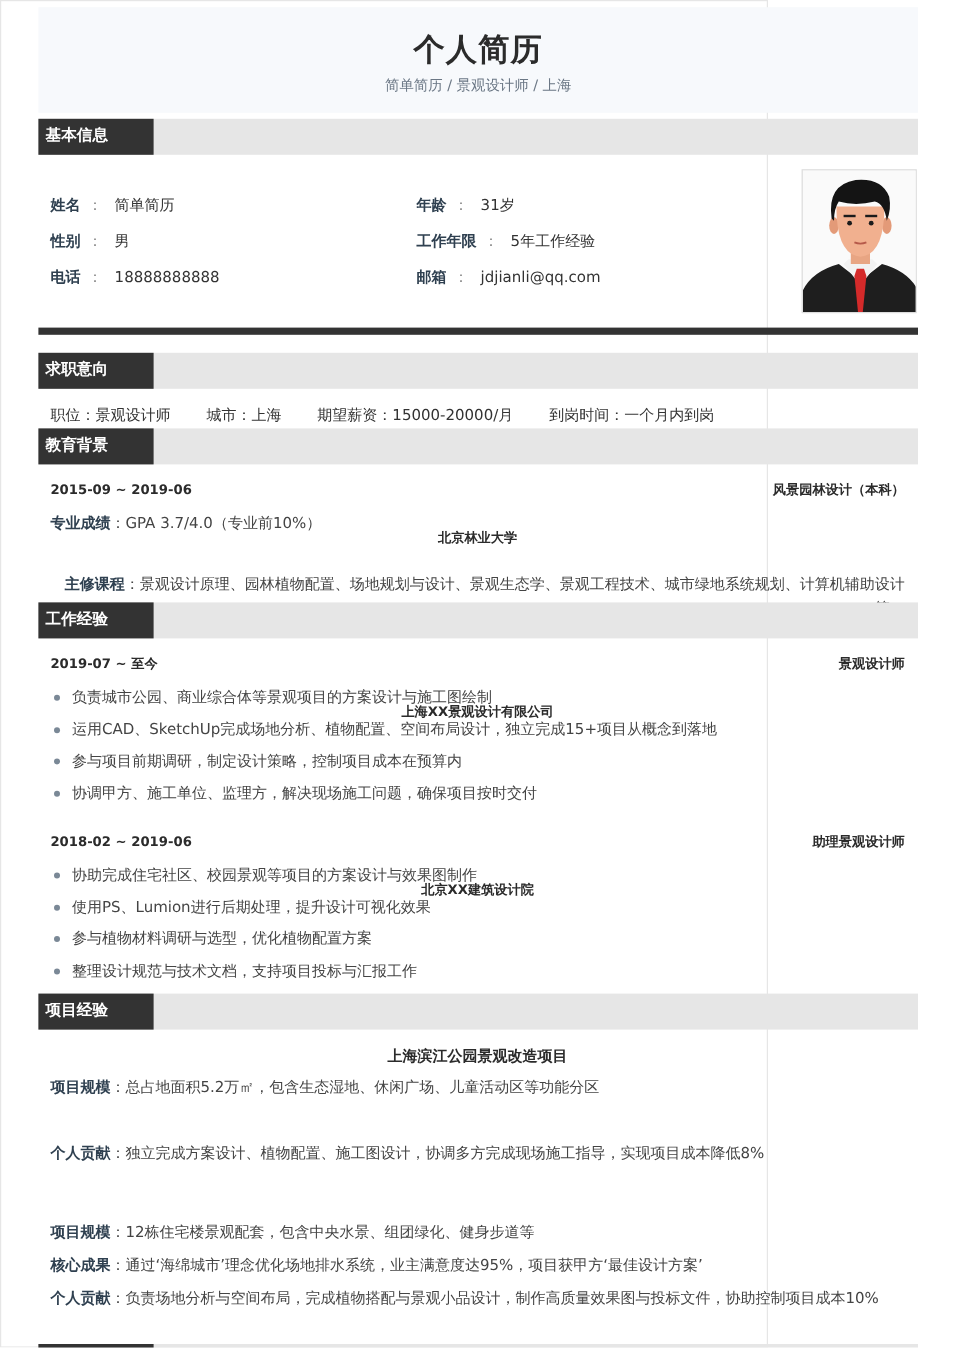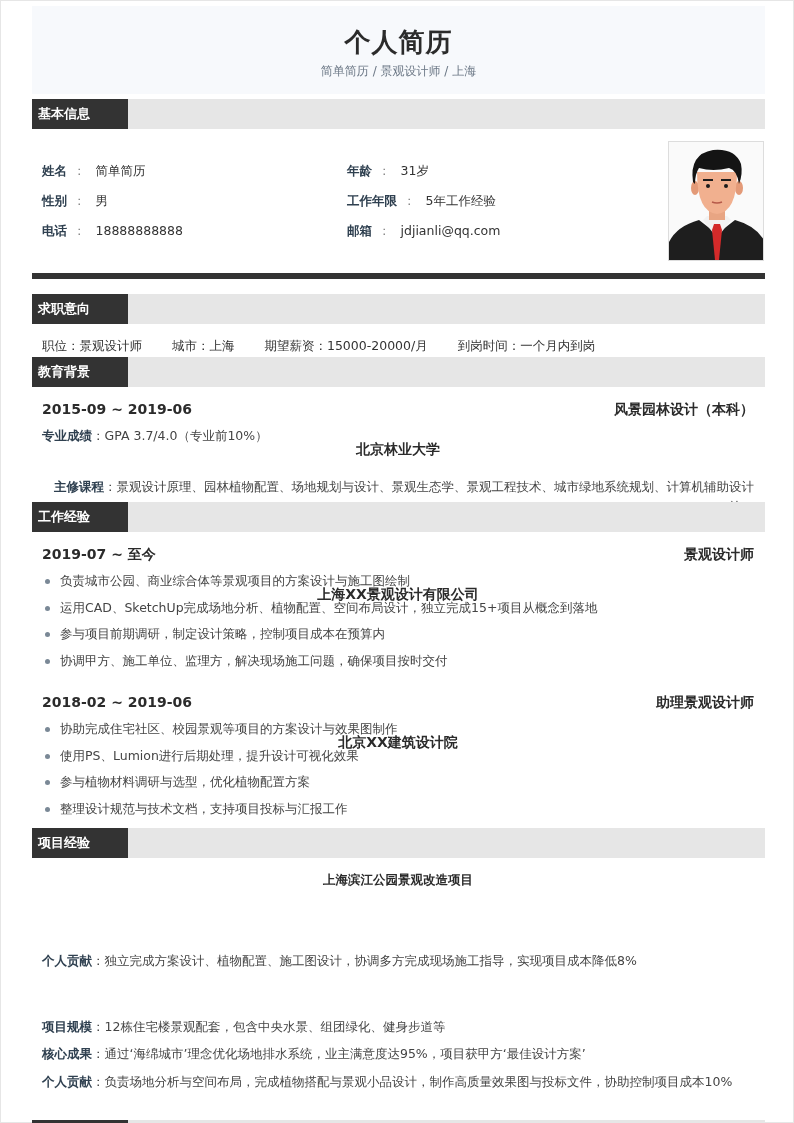--- a/index.html
+++ b/index.html
@@ -1,39 +1,39 @@
 <!DOCTYPE html>
 <html><head>
   <meta charset="utf-8">
   <style>
     * { box-sizing: border-box; margin: 0; padding: 0; }
     html, body { width: 794px; height: 1123px; overflow: hidden; background: #ffffff; }
     body { font-family: "DejaVu Sans", "Liberation Sans", sans-serif; color: #333; position: relative; }
-    .page { position: absolute; left: 0; top: 0; width: 794px; height: 1123px; border: 1px solid #e6e6e6; background: #fff; }
+    .page { position: absolute; left: 0; top: 0; width: 640px; height: 1123px; border: 1px solid #e6e6e6; background: #fff; }
 
     .header { position: absolute; left: 31px; top: 5px; width: 733px; height: 88px; background: #f7f9fc; text-align: center; }
     .header .title { font-size: 26px; font-weight: bold; color: #2b2b2b; margin-top: 20px; letter-spacing: 1px; line-height: 32px; }
     .header .subtitle { font-size: 12px; color: #6b7785; margin-top: 5px; line-height: 16px; }
 
     .sec-head { position: absolute; left: 31px; width: 733px; height: 30px; background: #e6e6e6; }
     .sec-head .tag { position: absolute; left: 0; top: 0; height: 30px; width: 96px; background: #333333; color: #fff; font-size: 13px; font-weight: bold; line-height: 30px; padding-left: 6px; }
 
     .info { position: absolute; font-size: 12.5px; line-height: 16px; }
     .info .lbl { font-weight: bold; color: #2f4050; }
     .info .colon { color: #888; margin: 0 10px 0 6px; }
     .info .val { color: #333; }
 
     .photo { position: absolute; left: 667px; top: 140px; width: 96px; height: 120px; border: 1px solid #ddd; background: #fafafa; overflow: hidden; }
 
     .thick-bar { position: absolute; left: 31px; top: 272px; width: 733px; height: 6px; background: #333; }
 
     .intent { position: absolute; left: 41px; top: 337px; font-size: 12.5px; color: #333; white-space: nowrap; line-height: 16px; }
     .intent span { margin-right: 26px; }
 
-    .row3 { position: absolute; left: 41px; width: 712px; height: 18px; font-size: 14px; font-weight: bold; color: #2b2b2b; line-height: 18px; }
+    .row3 { position: absolute; left: 41px; width: 712px; height: 18px; font-size: 11px; font-weight: bold; color: #2b2b2b; line-height: 18px; }
     .row3 .l { position: absolute; left: 0; top: 0; }
     .row3 .c { position: absolute; left: 0; right: 0; text-align: center; top: 0; margin-top: 40px; }
     .row3 .r { position: absolute; right: 0; top: 0; }
 
     .para { position: absolute; left: 41px; width: 712px; font-size: 12.5px; color: #444; line-height: 20px; }
     .para .k { font-weight: bold; color: #2f4050; }
 
     .bullets { position: absolute; left: 41px; width: 712px; list-style: none; font-size: 12.5px; color: #444; }
     .bullets li { position: relative; padding-left: 18px; height: 26.6px; line-height: 16px; }
     .bullets li::before { content: ""; position: absolute; left: 3px; top: 6px; width: 5px; height: 5px; border-radius: 50%; background: #7a8896; }
@@ -155,20 +155,23 @@
     <li>使用PS、Lumion进行后期处理，提升设计可视化效果</li>
     <li>参与植物材料调研与选型，优化植物配置方案</li>
     <li>整理设计规范与技术文档，支持项目投标与汇报工作</li>
   </ul>
 
   <div class="sec-head" style="top:827px;">
     <div class="tag">项目经验</div>
   </div>
 
   <div class="proj-title" style="top:871px;">上海滨江公园景观改造项目</div>
+  <div class="para" style="top:895px;">
+    <span class="k">项目规模</span><span>：总占地面积5.2万㎡，包含生态湿地、休闲广场、儿童活动区等功能分区</span>
+  </div>
   <div class="para" style="top:950px;">
     <span class="k">个人贡献</span><span>：独立完成方案设计、植物配置、施工图设计，协调多方完成现场施工指导，实现项目成本降低8%</span>
   </div>
 
   <div class="para" style="top:1016px;">
     <span class="k">项目规模</span><span>：12栋住宅楼景观配套，包含中央水景、组团绿化、健身步道等</span>
   </div>
   <div class="para" style="top:1043px;">
     <span class="k">核心成果</span><span>：通过‘海绵城市’理念优化场地排水系统，业主满意度达95%，项目获甲方‘最佳设计方案’</span>
   </div>

